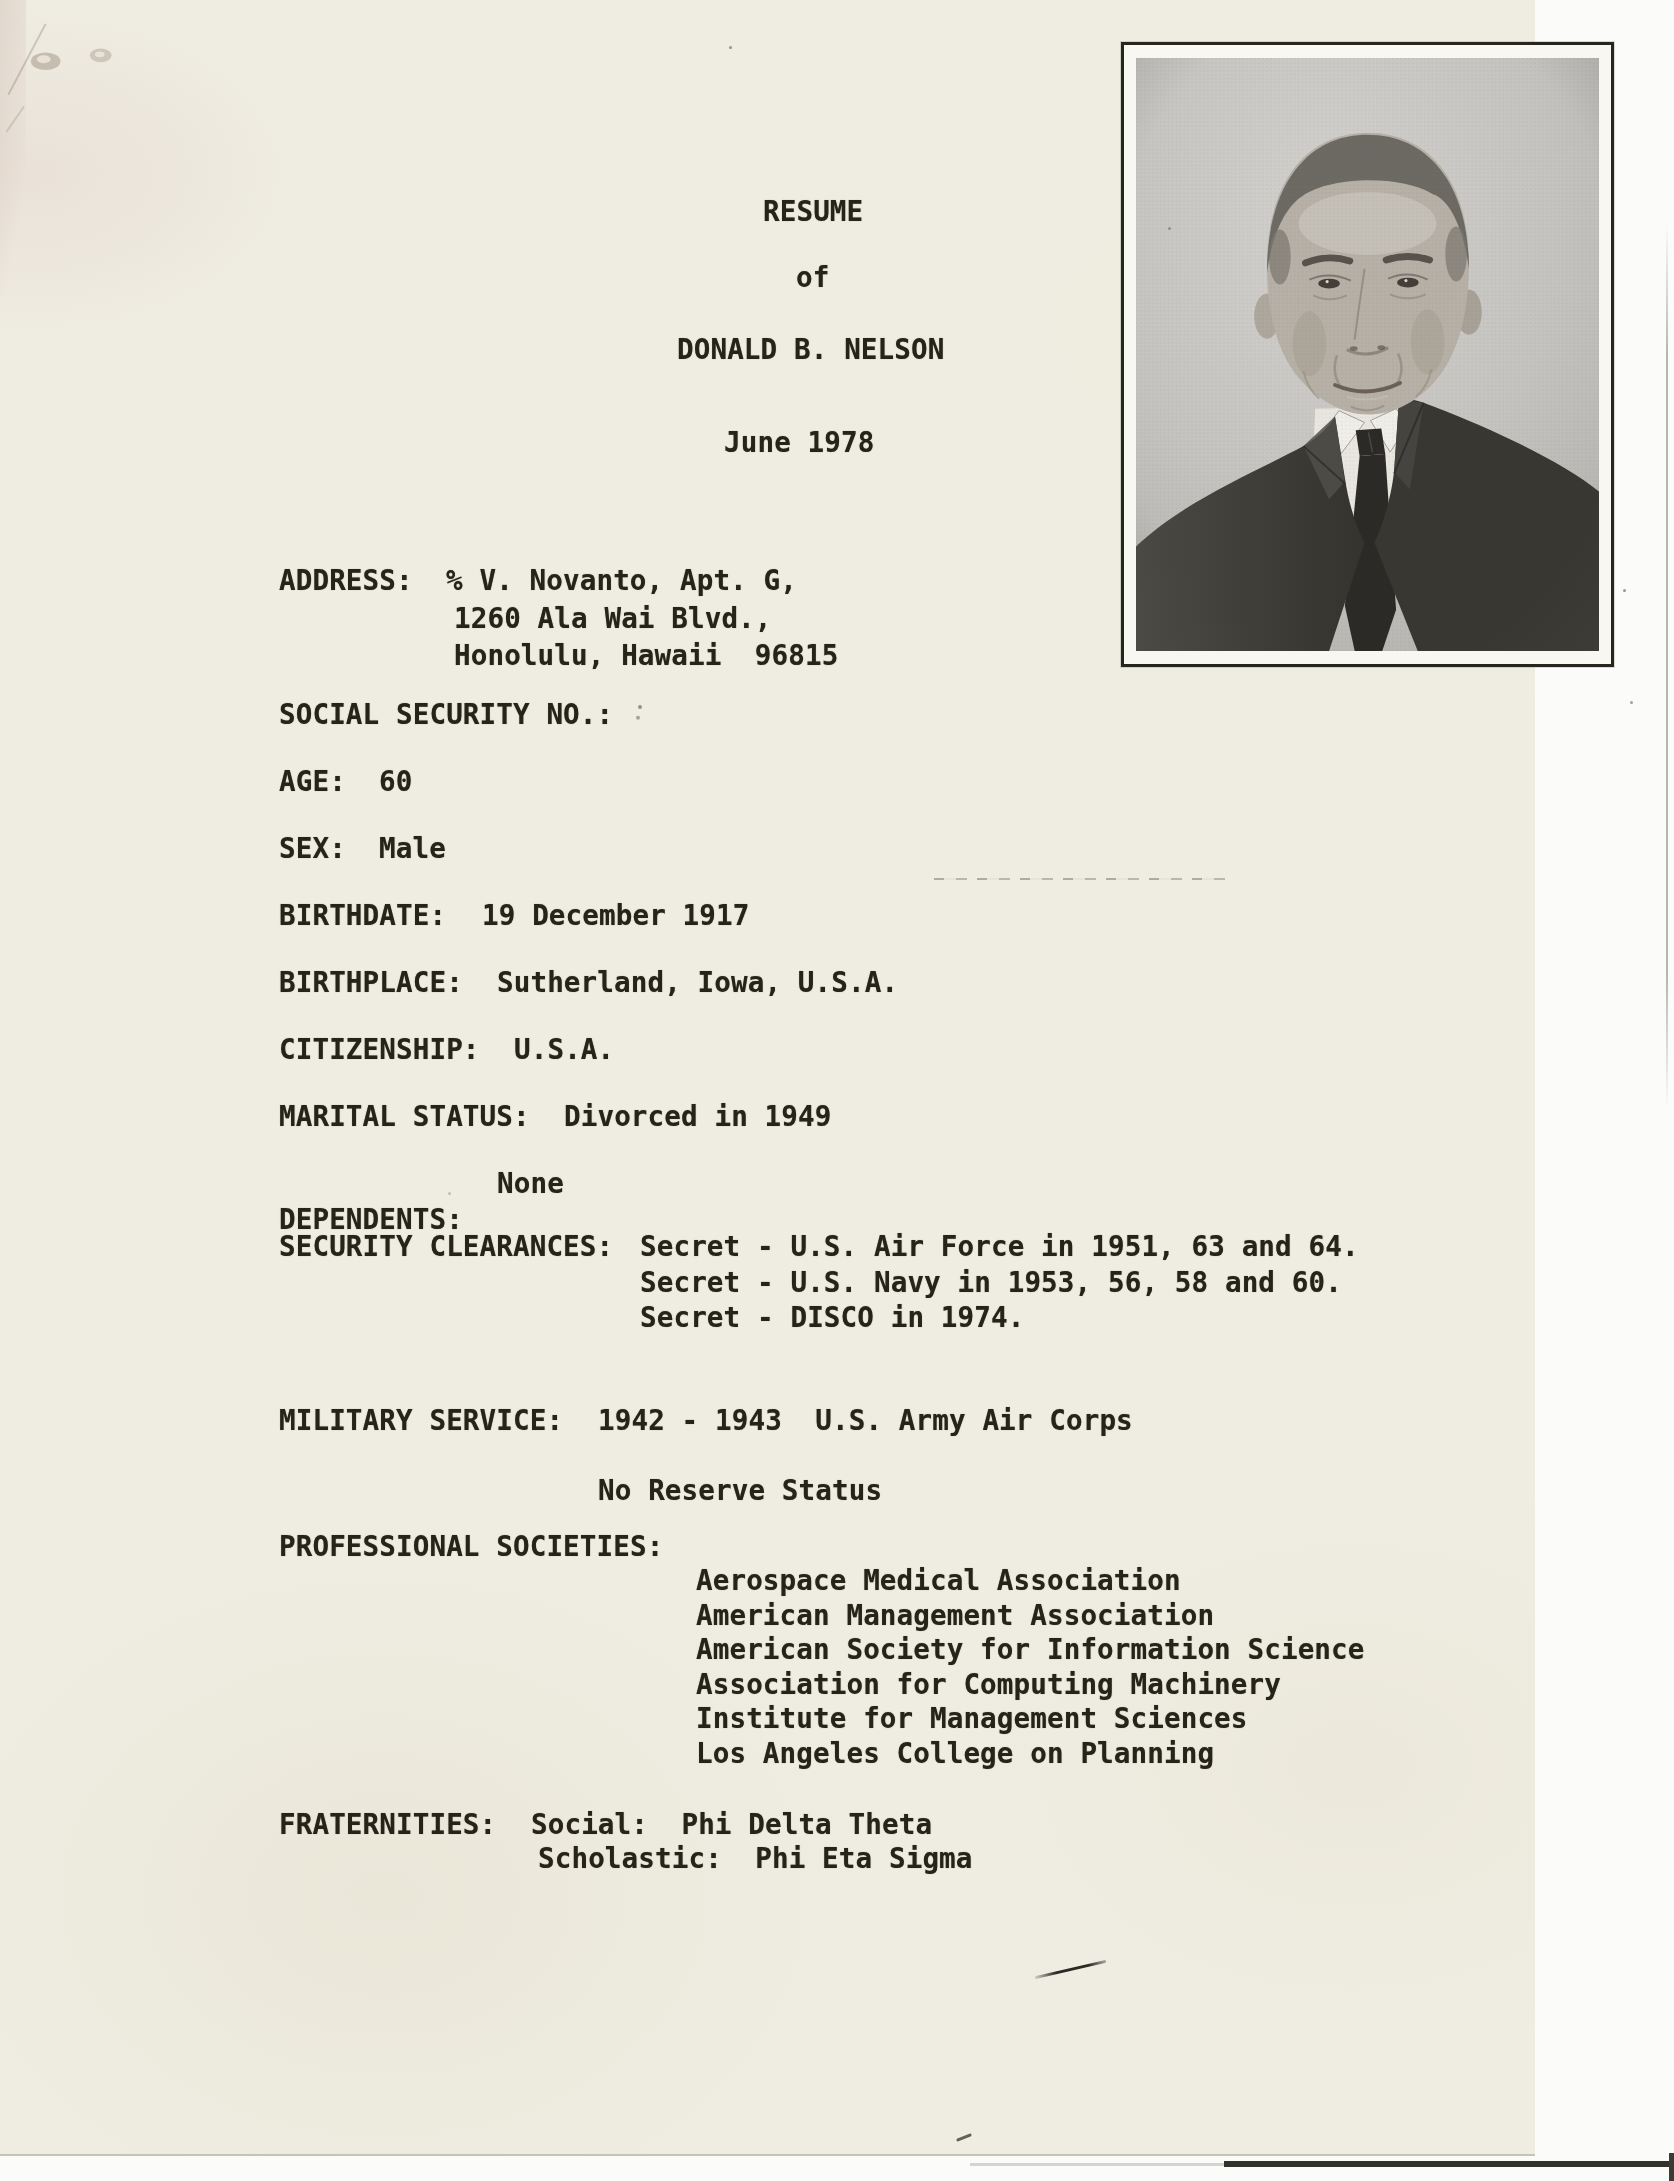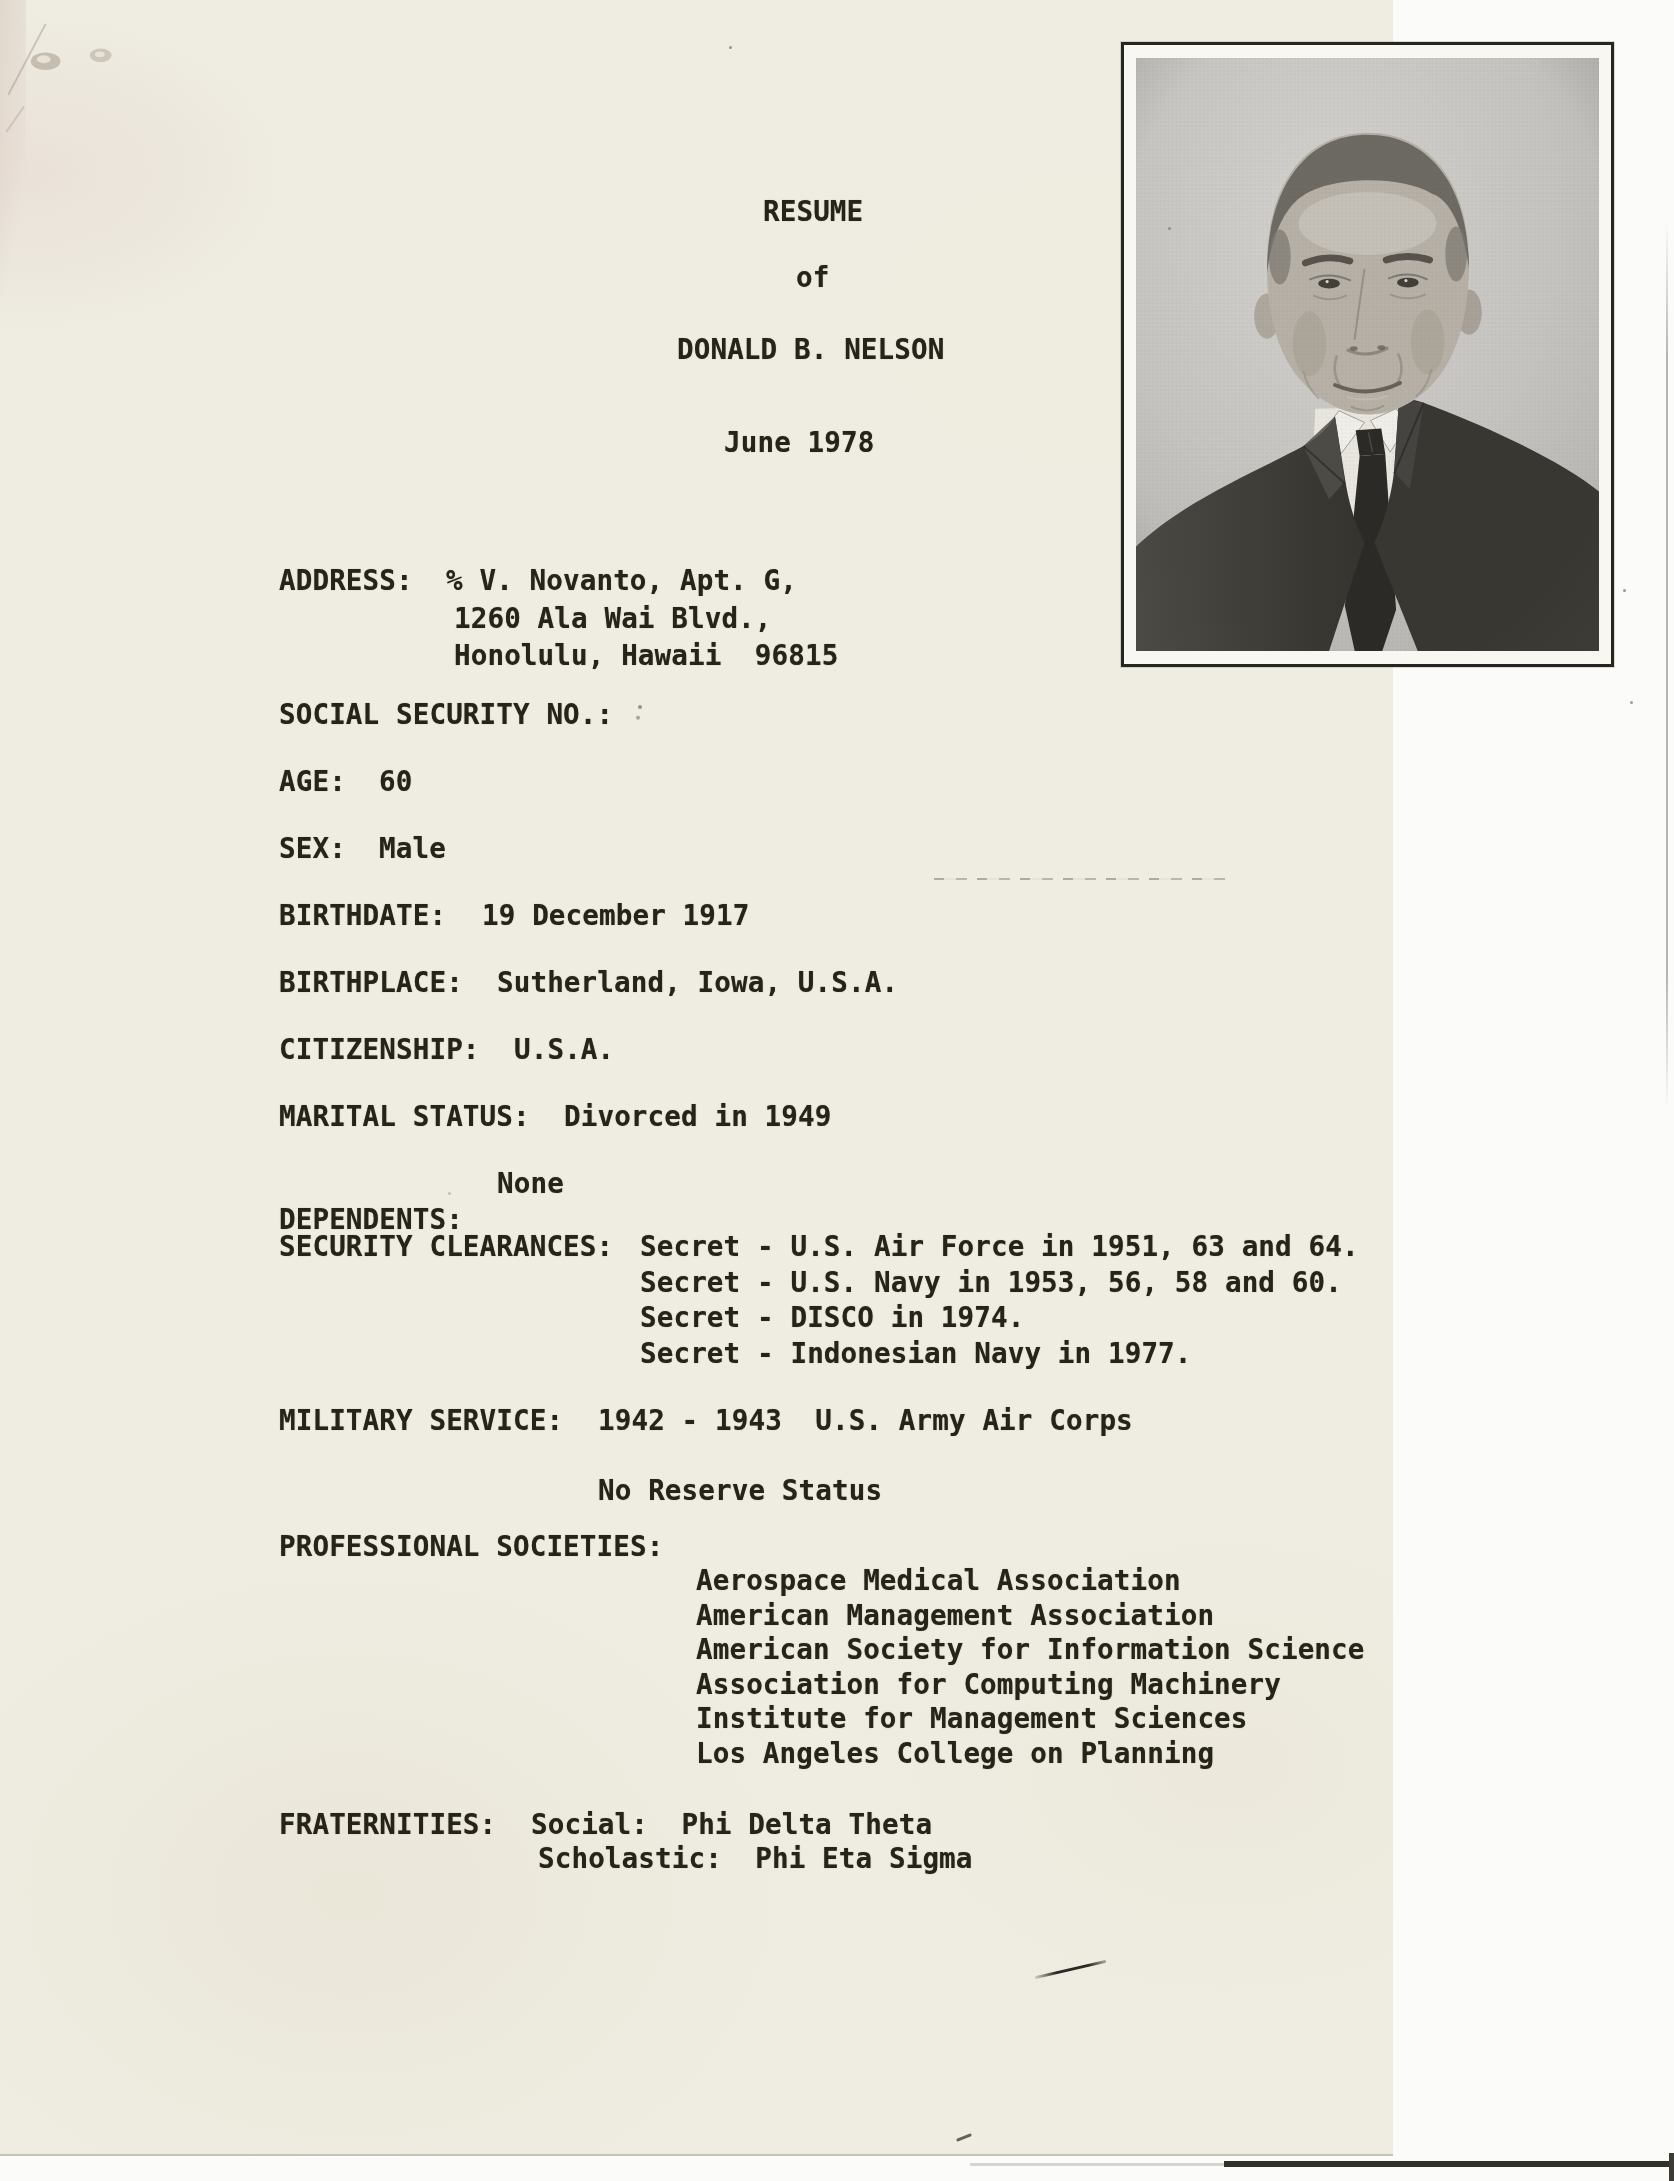--- a/index.html
+++ b/index.html
@@ -1,18 +1,18 @@
 <!DOCTYPE html>
 <html><head>
 <meta charset="utf-8">
 <style>
   * { margin:0; padding:0; box-sizing:border-box; }
   html,body { width:1675px; height:2182px; overflow:hidden; background:#fbfbf9; }
   .page {
-    position:absolute; left:0; top:0; width:1393px; height:2156px;
+    position:absolute; left:0; top:0; width:1535px; height:2156px;
     background:
       radial-gradient(414px 256px at 2% 8%, rgba(221,198,192,0.30), transparent 70%),
       radial-gradient(985px 690px at 78% 15%, rgba(238,234,221,0.55), transparent 65%),
       radial-gradient(788px 591px at 25% 88%, rgba(229,224,207,0.45), transparent 65%),
       radial-gradient(690px 493px at 88% 82%, rgba(231,226,210,0.40), transparent 60%),
       #efede2;
     border-bottom:2px solid #c6c3b4;
   }
   .line {
     position:absolute;
@@ -94,21 +94,20 @@
 
   <div class="line" style="left:279px; top:1103px;">MARITAL STATUS:</div>
   <div class="line" style="left:564px; top:1103px;">Divorced in 1949</div>
   <div class="line" style="left:279px; top:1206px;">DEPENDENTS:</div>
   <div class="line" style="left:497px; top:1170px;">None</div>
 
   <div class="line" style="left:279px; top:1233px;">SECURITY CLEARANCES:</div>
   <div class="line" style="left:640px; top:1233px;">Secret - U.S. Air Force in 1951, 63 and 64.</div>
   <div class="line" style="left:640px; top:1269px;">Secret - U.S. Navy in 1953, 56, 58 and 60.</div>
   <div class="line" style="left:640px; top:1304px;">Secret - DISCO in 1974.</div>
-  <div class="line" style="left:640px; top:1340px;">Secret - Indonesian Navy in 1977.</div>
 
   <div class="line" style="left:279px; top:1407px;">MILITARY SERVICE:</div>
   <div class="line" style="left:598px; top:1407px;">1942 - 1943  U.S. Army Air Corps</div>
   <div class="line" style="left:598px; top:1477px;">No Reserve Status</div>
 
   <div class="line" style="left:279px; top:1533px;">PROFESSIONAL SOCIETIES:</div>
   <div class="line" style="left:696px; top:1567px;">Aerospace Medical Association</div>
   <div class="line" style="left:696px; top:1602px;">American Management Association</div>
   <div class="line" style="left:696px; top:1636px;">American Society for Information Science</div>
   <div class="line" style="left:696px; top:1671px;">Association for Computing Machinery</div>

